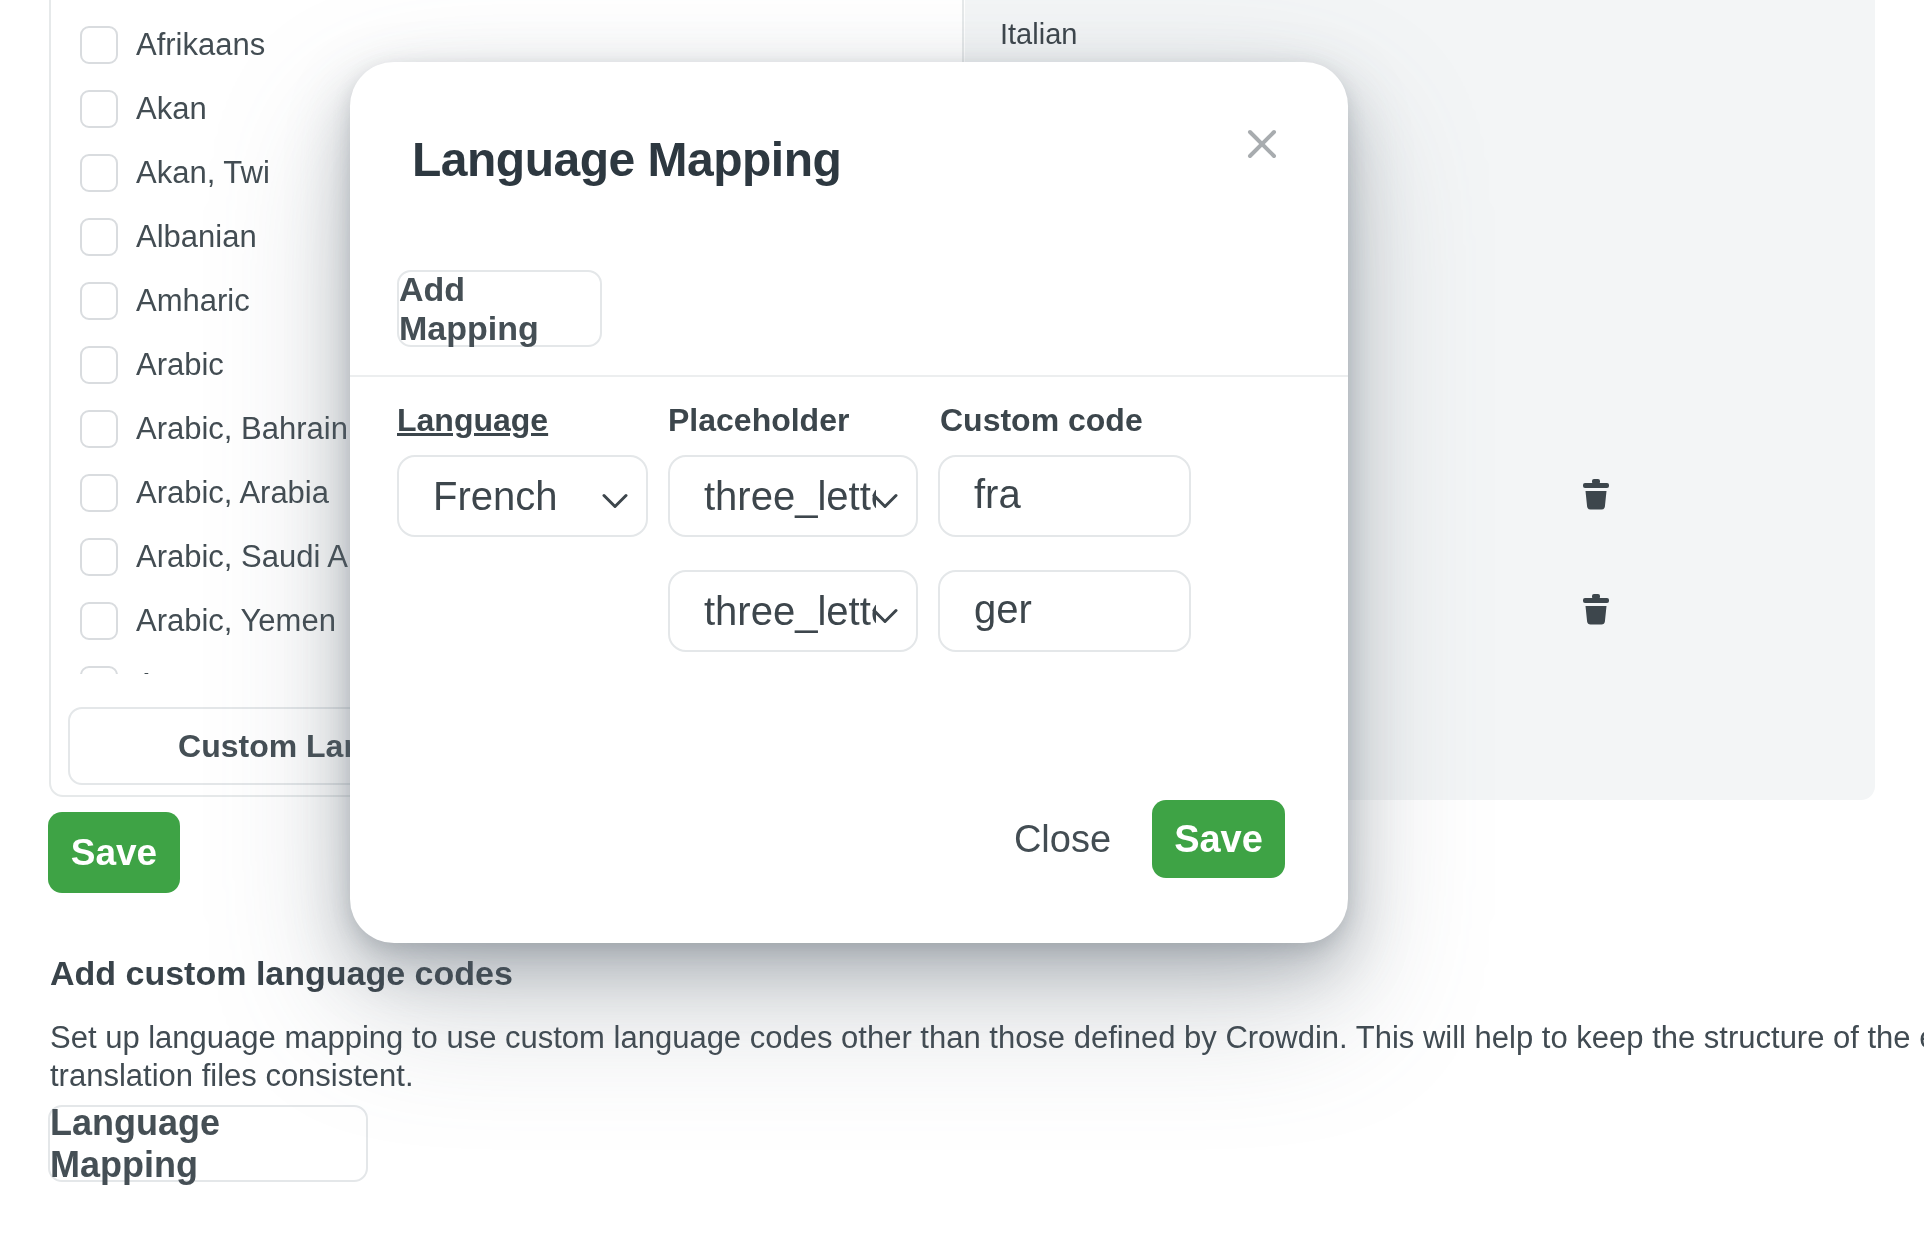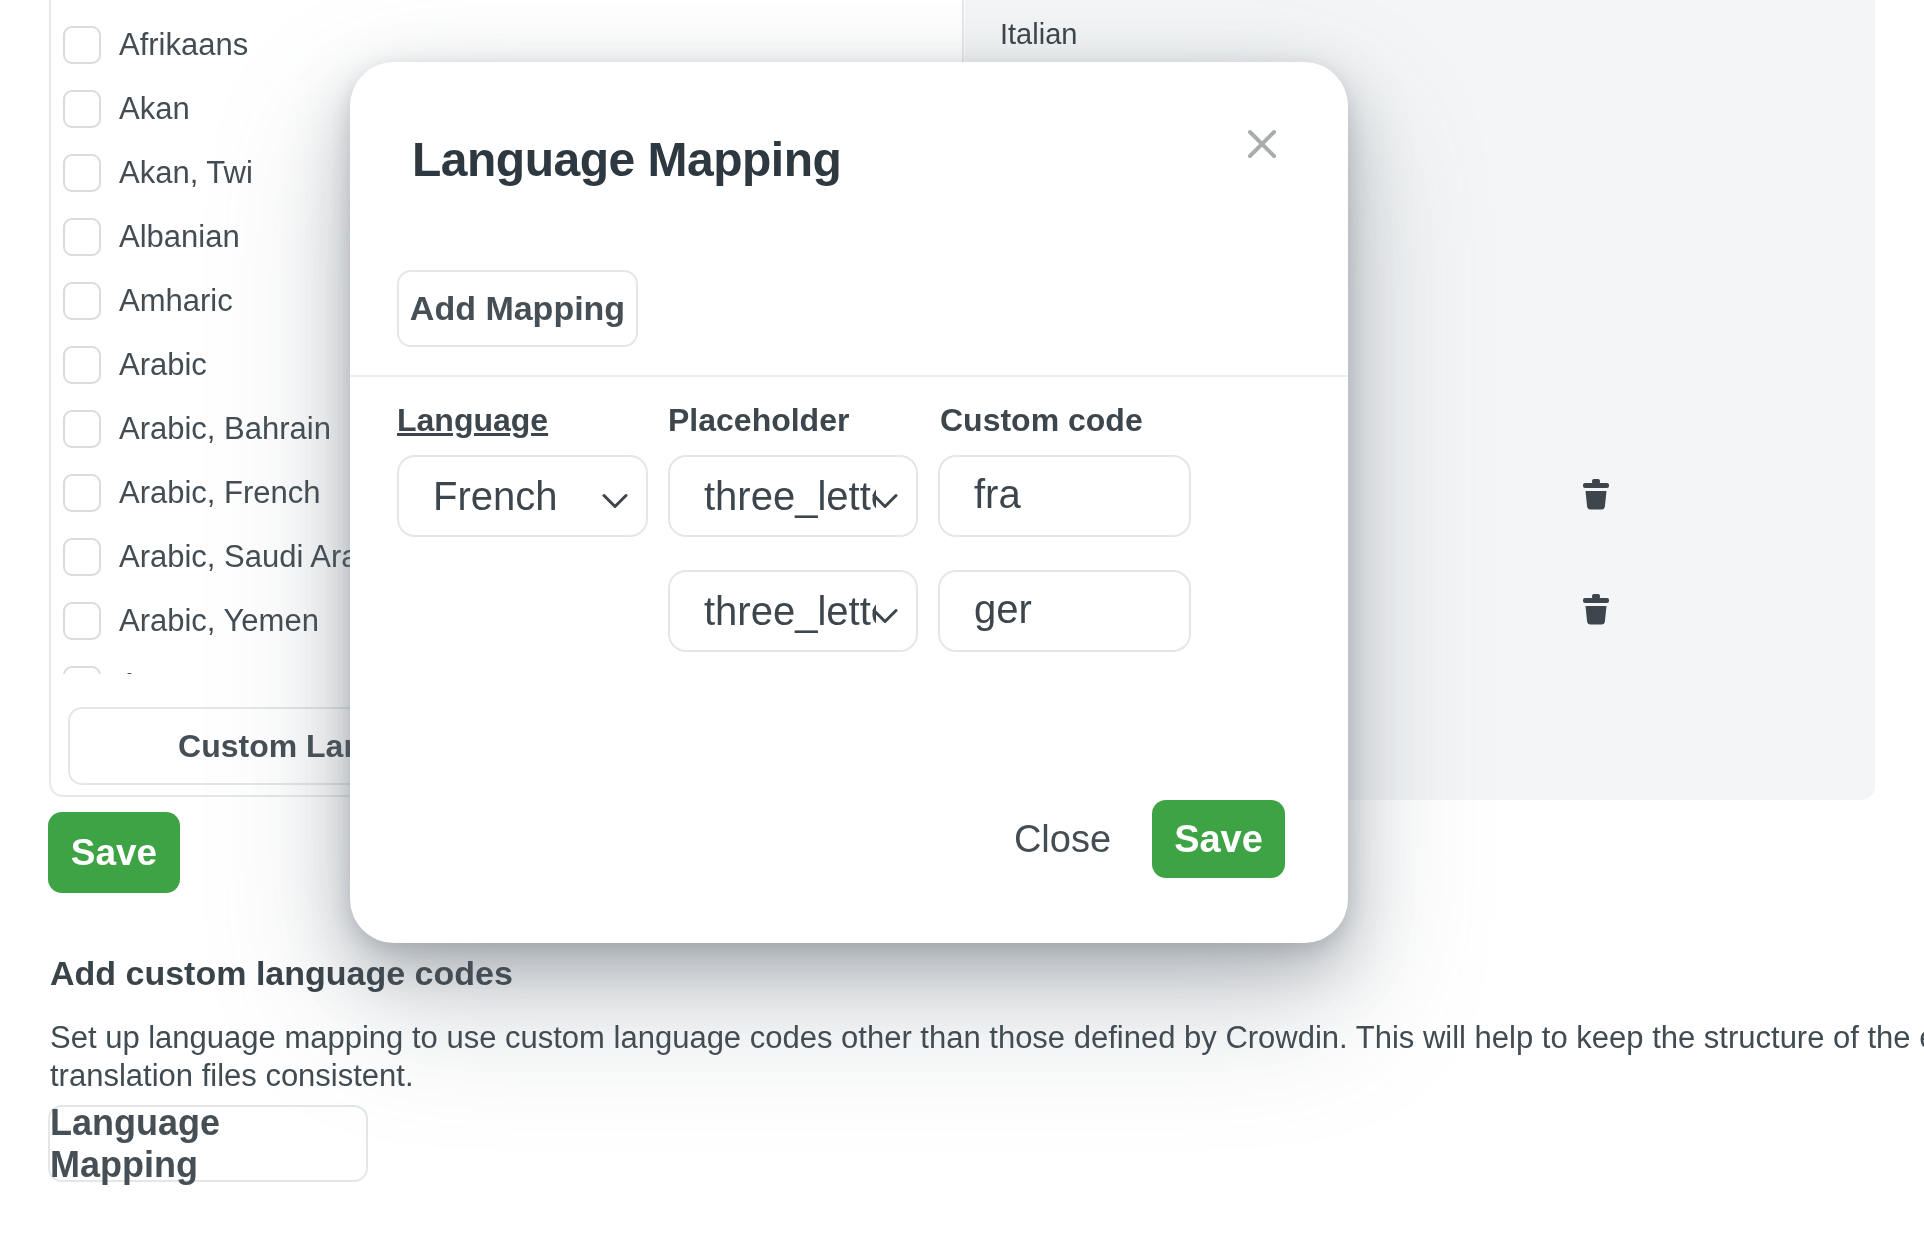--- a/index.html
+++ b/index.html
@@ -4,21 +4,21 @@
 <style>
   html,body{margin:0;padding:0;background:#fff;}
   #screen{position:relative;width:1924px;height:1245px;overflow:hidden;background:#ffffff;
           font-family:"Liberation Sans",sans-serif;color:#39434a;}
 
   
   .languages-panel{position:absolute;left:49px;top:-30px;width:915px;height:827px;
     background:#fff;border:2px solid #e6e9ea;border-radius:14px;box-sizing:border-box;}
   .lang-viewport{position:absolute;left:0;top:30px;width:100%;height:672px;overflow:hidden;}
   .lang-row{position:absolute;left:0;width:100%;height:64px;display:flex;align-items:center;
-    padding-left:12px;box-sizing:border-box;cursor:pointer;}
+    padding-left:29px;box-sizing:border-box;cursor:pointer;}
   .checkbox{width:38px;height:38px;border:2px solid #d9dcdf;border-radius:9px;background:#fff;
     box-sizing:border-box;flex:0 0 auto;}
   .lang-label{margin-left:18px;font-size:31px;color:#434d53;white-space:nowrap;}
 
   .custom-langs-btn{position:absolute;left:17px;top:735px;width:517px;height:78px;
     background:#fff;border:2px solid #e4e7e9;border-radius:14px;box-sizing:border-box;
     display:flex;align-items:center;justify-content:center;font-size:32px;font-weight:600;
     color:#454f55;cursor:pointer;}
 
   
@@ -41,21 +41,21 @@
 
   
   .modal{position:absolute;left:350px;top:62px;width:998px;height:881px;background:#fff;
     border-radius:44px;
     box-shadow:0 6px 18px rgba(95,105,115,.20), 0 25px 60px rgba(95,105,115,.38),
                0 60px 140px rgba(95,105,115,.28);}
   .modal-title{position:absolute;left:62px;top:70px;font-size:48px;font-weight:700;color:#2d3840;
     letter-spacing:-.5px;}
   .modal-close{position:absolute;left:886px;top:58px;width:52px;height:52px;display:flex;
     align-items:center;justify-content:center;cursor:pointer;}
-  .add-mapping-btn{position:absolute;left:47px;top:208px;width:241px;height:77px;background:#fff;
+  .add-mapping-btn{position:absolute;left:47px;top:208px;width:205px;height:77px;background:#fff;
     border:2px solid #e4e7e9;border-radius:14px;box-sizing:border-box;display:flex;align-items:center;
     justify-content:center;font-size:34px;font-weight:600;color:#454f55;cursor:pointer;}
   .modal-divider{position:absolute;left:0;top:313px;width:100%;height:2px;background:#eceeef;}
 
   .col-header{position:absolute;top:340px;font-size:32px;font-weight:700;color:#3c464c;}
   .col-header.c1{left:47px;text-decoration:underline;}
   .col-header.c2{left:318px;}
   .col-header.c3{left:590px;}
 
   .map-row{position:absolute;left:0;width:100%;height:82px;}
@@ -109,21 +109,21 @@
       <div class="lang-row" style="top:331px">
           <span class="checkbox"></span>
           <span class="lang-label">Arabic</span>
         </div>
       <div class="lang-row" style="top:395px">
           <span class="checkbox"></span>
           <span class="lang-label">Arabic, Bahrain</span>
         </div>
       <div class="lang-row" style="top:459px">
           <span class="checkbox"></span>
-          <span class="lang-label">Arabic, French</span>
+          <span class="lang-label">Arabic, Arabia</span>
         </div>
       <div class="lang-row" style="top:523px">
           <span class="checkbox"></span>
           <span class="lang-label">Arabic, Saudi Arabia</span>
         </div>
       <div class="lang-row" style="top:587px">
           <span class="checkbox"></span>
           <span class="lang-label">Arabic, Yemen</span>
         </div>
       <div class="lang-row" style="top:651px">

